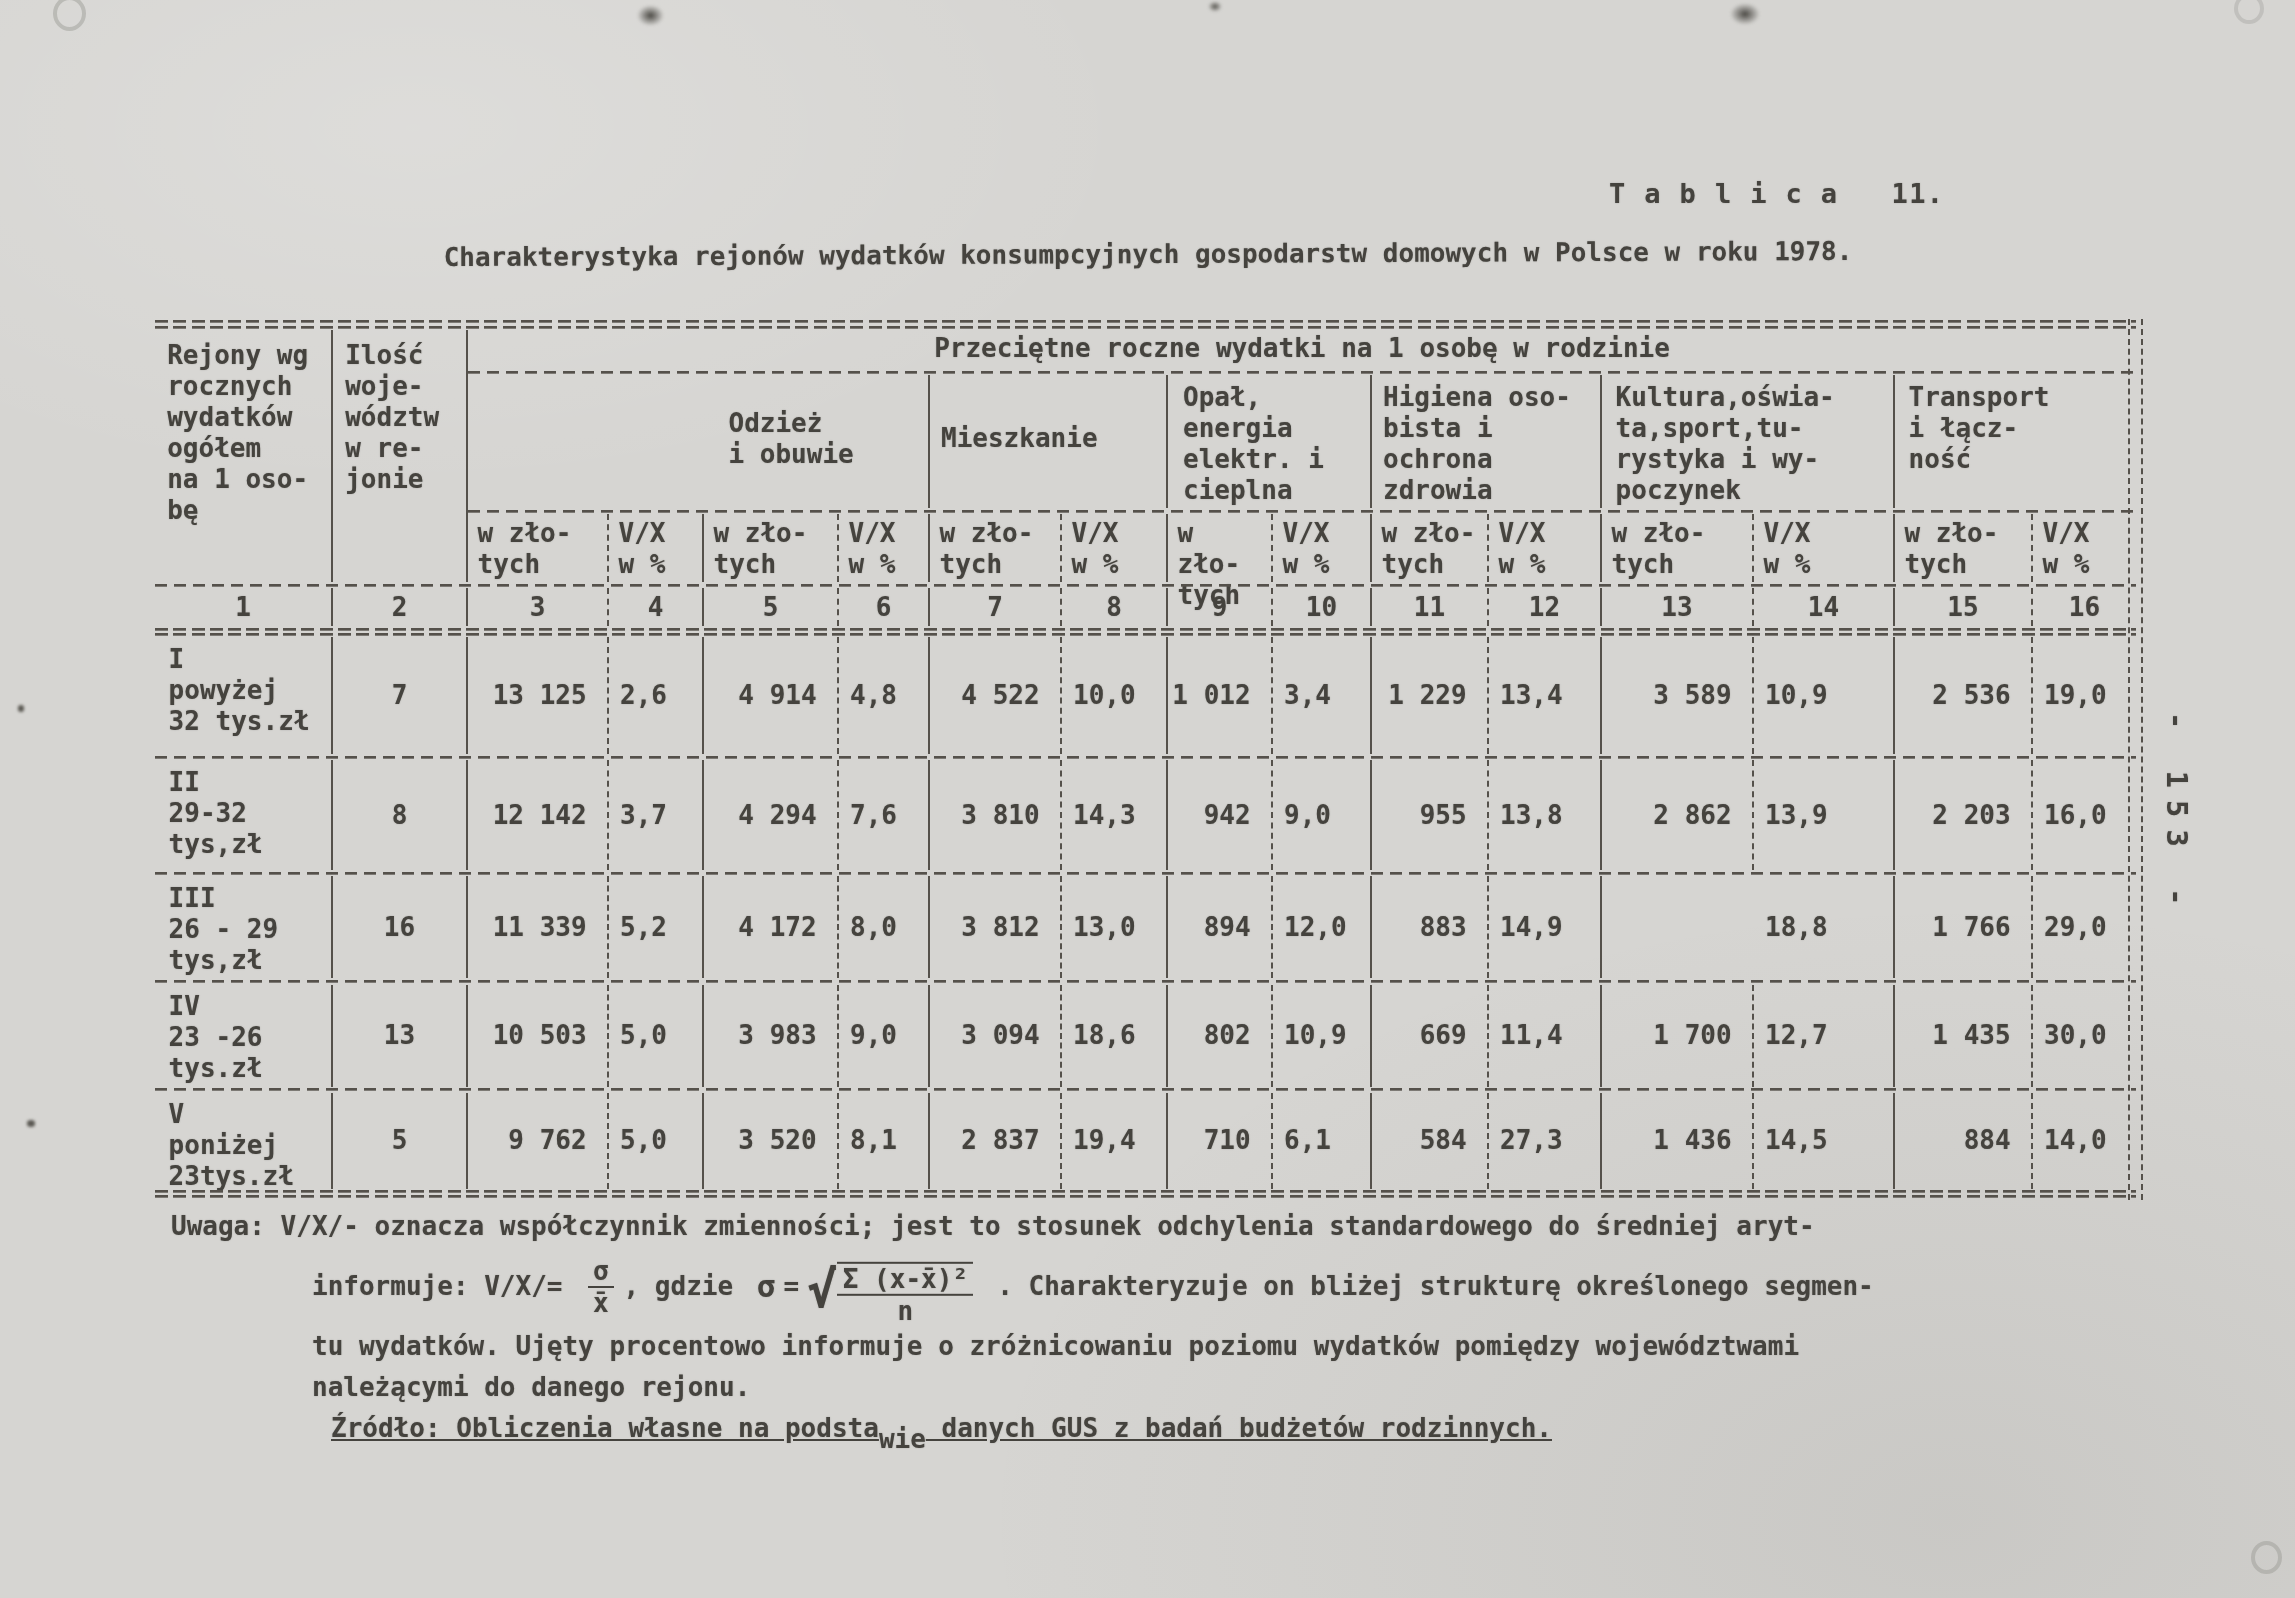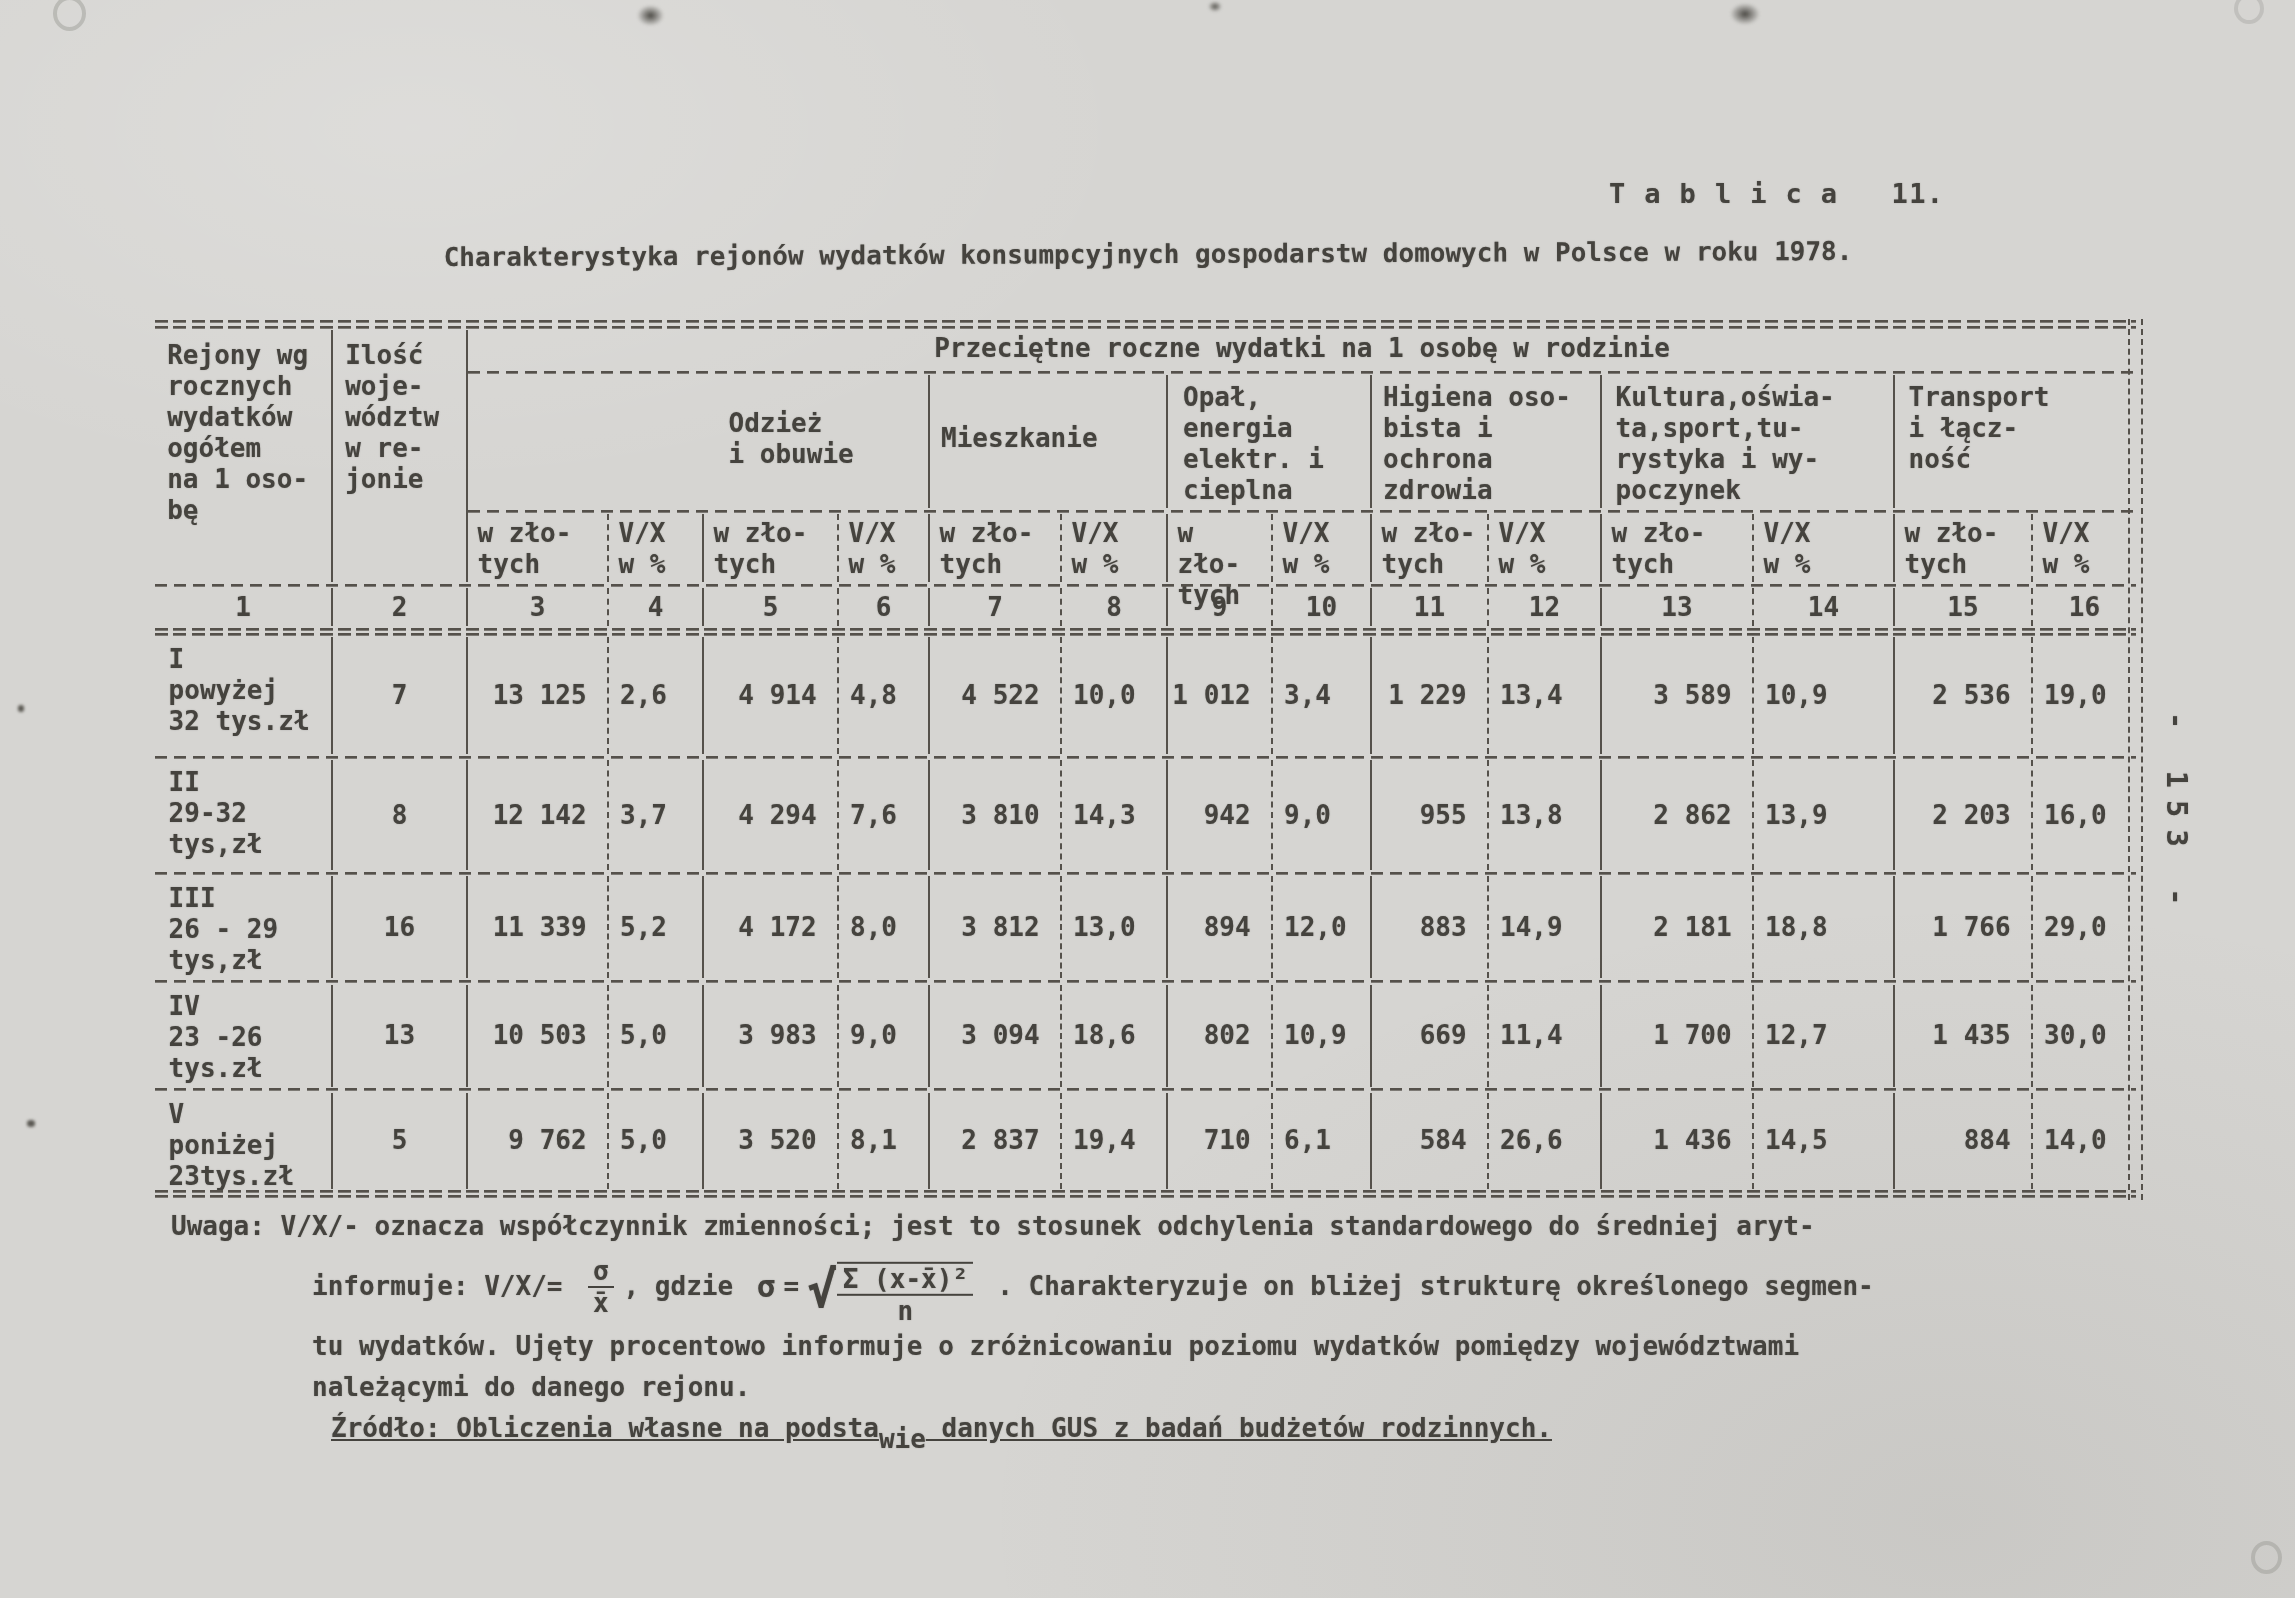--- a/index.html
+++ b/index.html
@@ -263,21 +263,20 @@
   <div class="cell tw num zl vd" style="grid-row:14;grid-column:3;">11 339</div>
   <div class="cell tw num vx vs" style="grid-row:14;grid-column:4;">5,2</div>
   <div class="cell tw num zl vd" style="grid-row:14;grid-column:5;">4 172</div>
   <div class="cell tw num vx vs" style="grid-row:14;grid-column:6;">8,0</div>
   <div class="cell tw num zl vd" style="grid-row:14;grid-column:7;">3 812</div>
   <div class="cell tw num vx vs" style="grid-row:14;grid-column:8;">13,0</div>
   <div class="cell tw num zl vd" style="grid-row:14;grid-column:9;">894</div>
   <div class="cell tw num vx vs" style="grid-row:14;grid-column:10;">12,0</div>
   <div class="cell tw num zl vd" style="grid-row:14;grid-column:11;">883</div>
   <div class="cell tw num vx vs" style="grid-row:14;grid-column:12;">14,9</div>
-  <div class="cell tw num zl vd" style="grid-row:14;grid-column:13;">2 181</div>
   <div class="cell tw num vx vs" style="grid-row:14;grid-column:14;">18,8</div>
   <div class="cell tw num zl vd" style="grid-row:14;grid-column:15;">1 766</div>
   <div class="cell tw num vx" style="grid-row:14;grid-column:16;">29,0</div>
 
   <div class="sep sep-1" style="grid-row:15;grid-column:1/17;"></div>
 
   <div class="cell tw lbl vs" style="grid-row:16;grid-column:1;">IV
 23 -26
 tys.zł</div>
   <div class="cell tw num cnt vs" style="grid-row:16;grid-column:2;">13</div>
@@ -304,21 +303,21 @@
   <div class="cell tw num cnt vs" style="grid-row:18;grid-column:2;">5</div>
   <div class="cell tw num zl vd" style="grid-row:18;grid-column:3;">9 762</div>
   <div class="cell tw num vx vs" style="grid-row:18;grid-column:4;">5,0</div>
   <div class="cell tw num zl vd" style="grid-row:18;grid-column:5;">3 520</div>
   <div class="cell tw num vx vs" style="grid-row:18;grid-column:6;">8,1</div>
   <div class="cell tw num zl vd" style="grid-row:18;grid-column:7;">2 837</div>
   <div class="cell tw num vx vs" style="grid-row:18;grid-column:8;">19,4</div>
   <div class="cell tw num zl vd" style="grid-row:18;grid-column:9;">710</div>
   <div class="cell tw num vx vs" style="grid-row:18;grid-column:10;">6,1</div>
   <div class="cell tw num zl vd" style="grid-row:18;grid-column:11;">584</div>
-  <div class="cell tw num vx vs" style="grid-row:18;grid-column:12;">26,6</div>
+  <div class="cell tw num vx vs" style="grid-row:18;grid-column:12;">27,3</div>
   <div class="cell tw num zl vd" style="grid-row:18;grid-column:13;">1 436</div>
   <div class="cell tw num vx vs" style="grid-row:18;grid-column:14;">14,5</div>
   <div class="cell tw num zl vd" style="grid-row:18;grid-column:15;">884</div>
   <div class="cell tw num vx" style="grid-row:18;grid-column:16;">14,0</div>
 
   <div class="sep sep-2" style="grid-row:19;grid-column:1/17;"></div>
 </div>
 
 <div class="notes tw">
   <div class="note-line"><span>Uwaga: </span><span>V/X/- oznacza współczynnik zmienności; jest to stosunek odchylenia standardowego do średniej aryt-</span></div>

